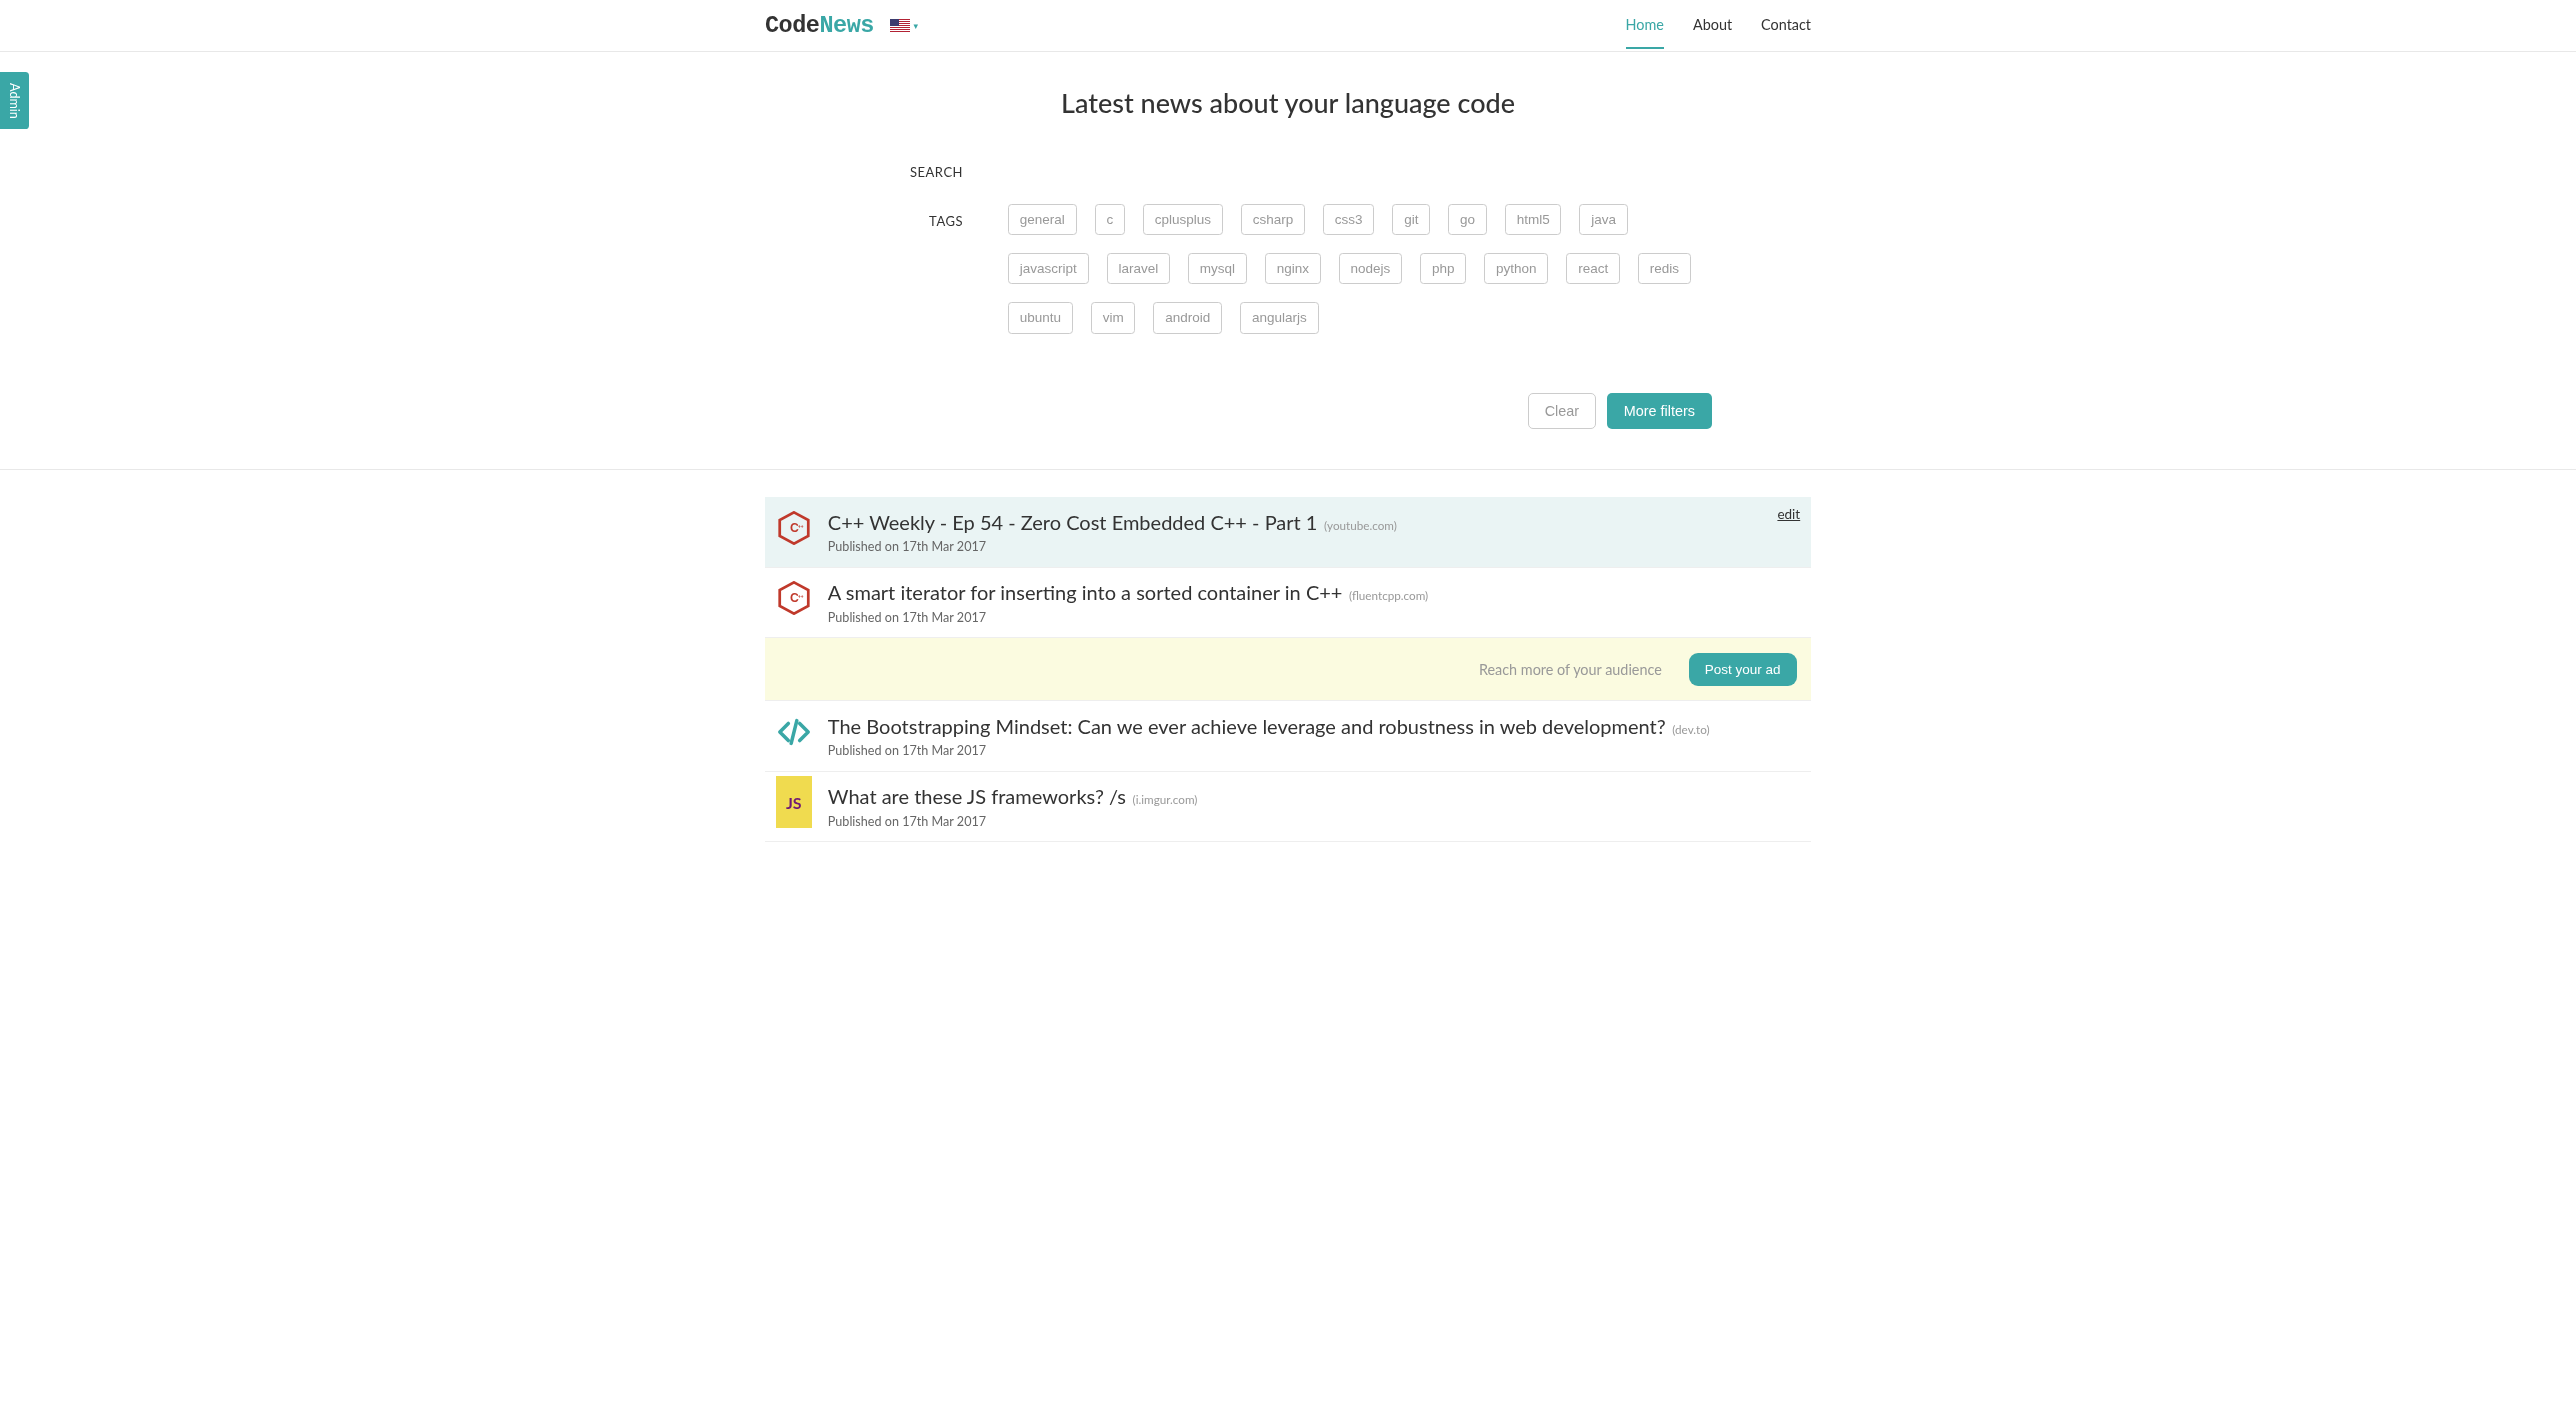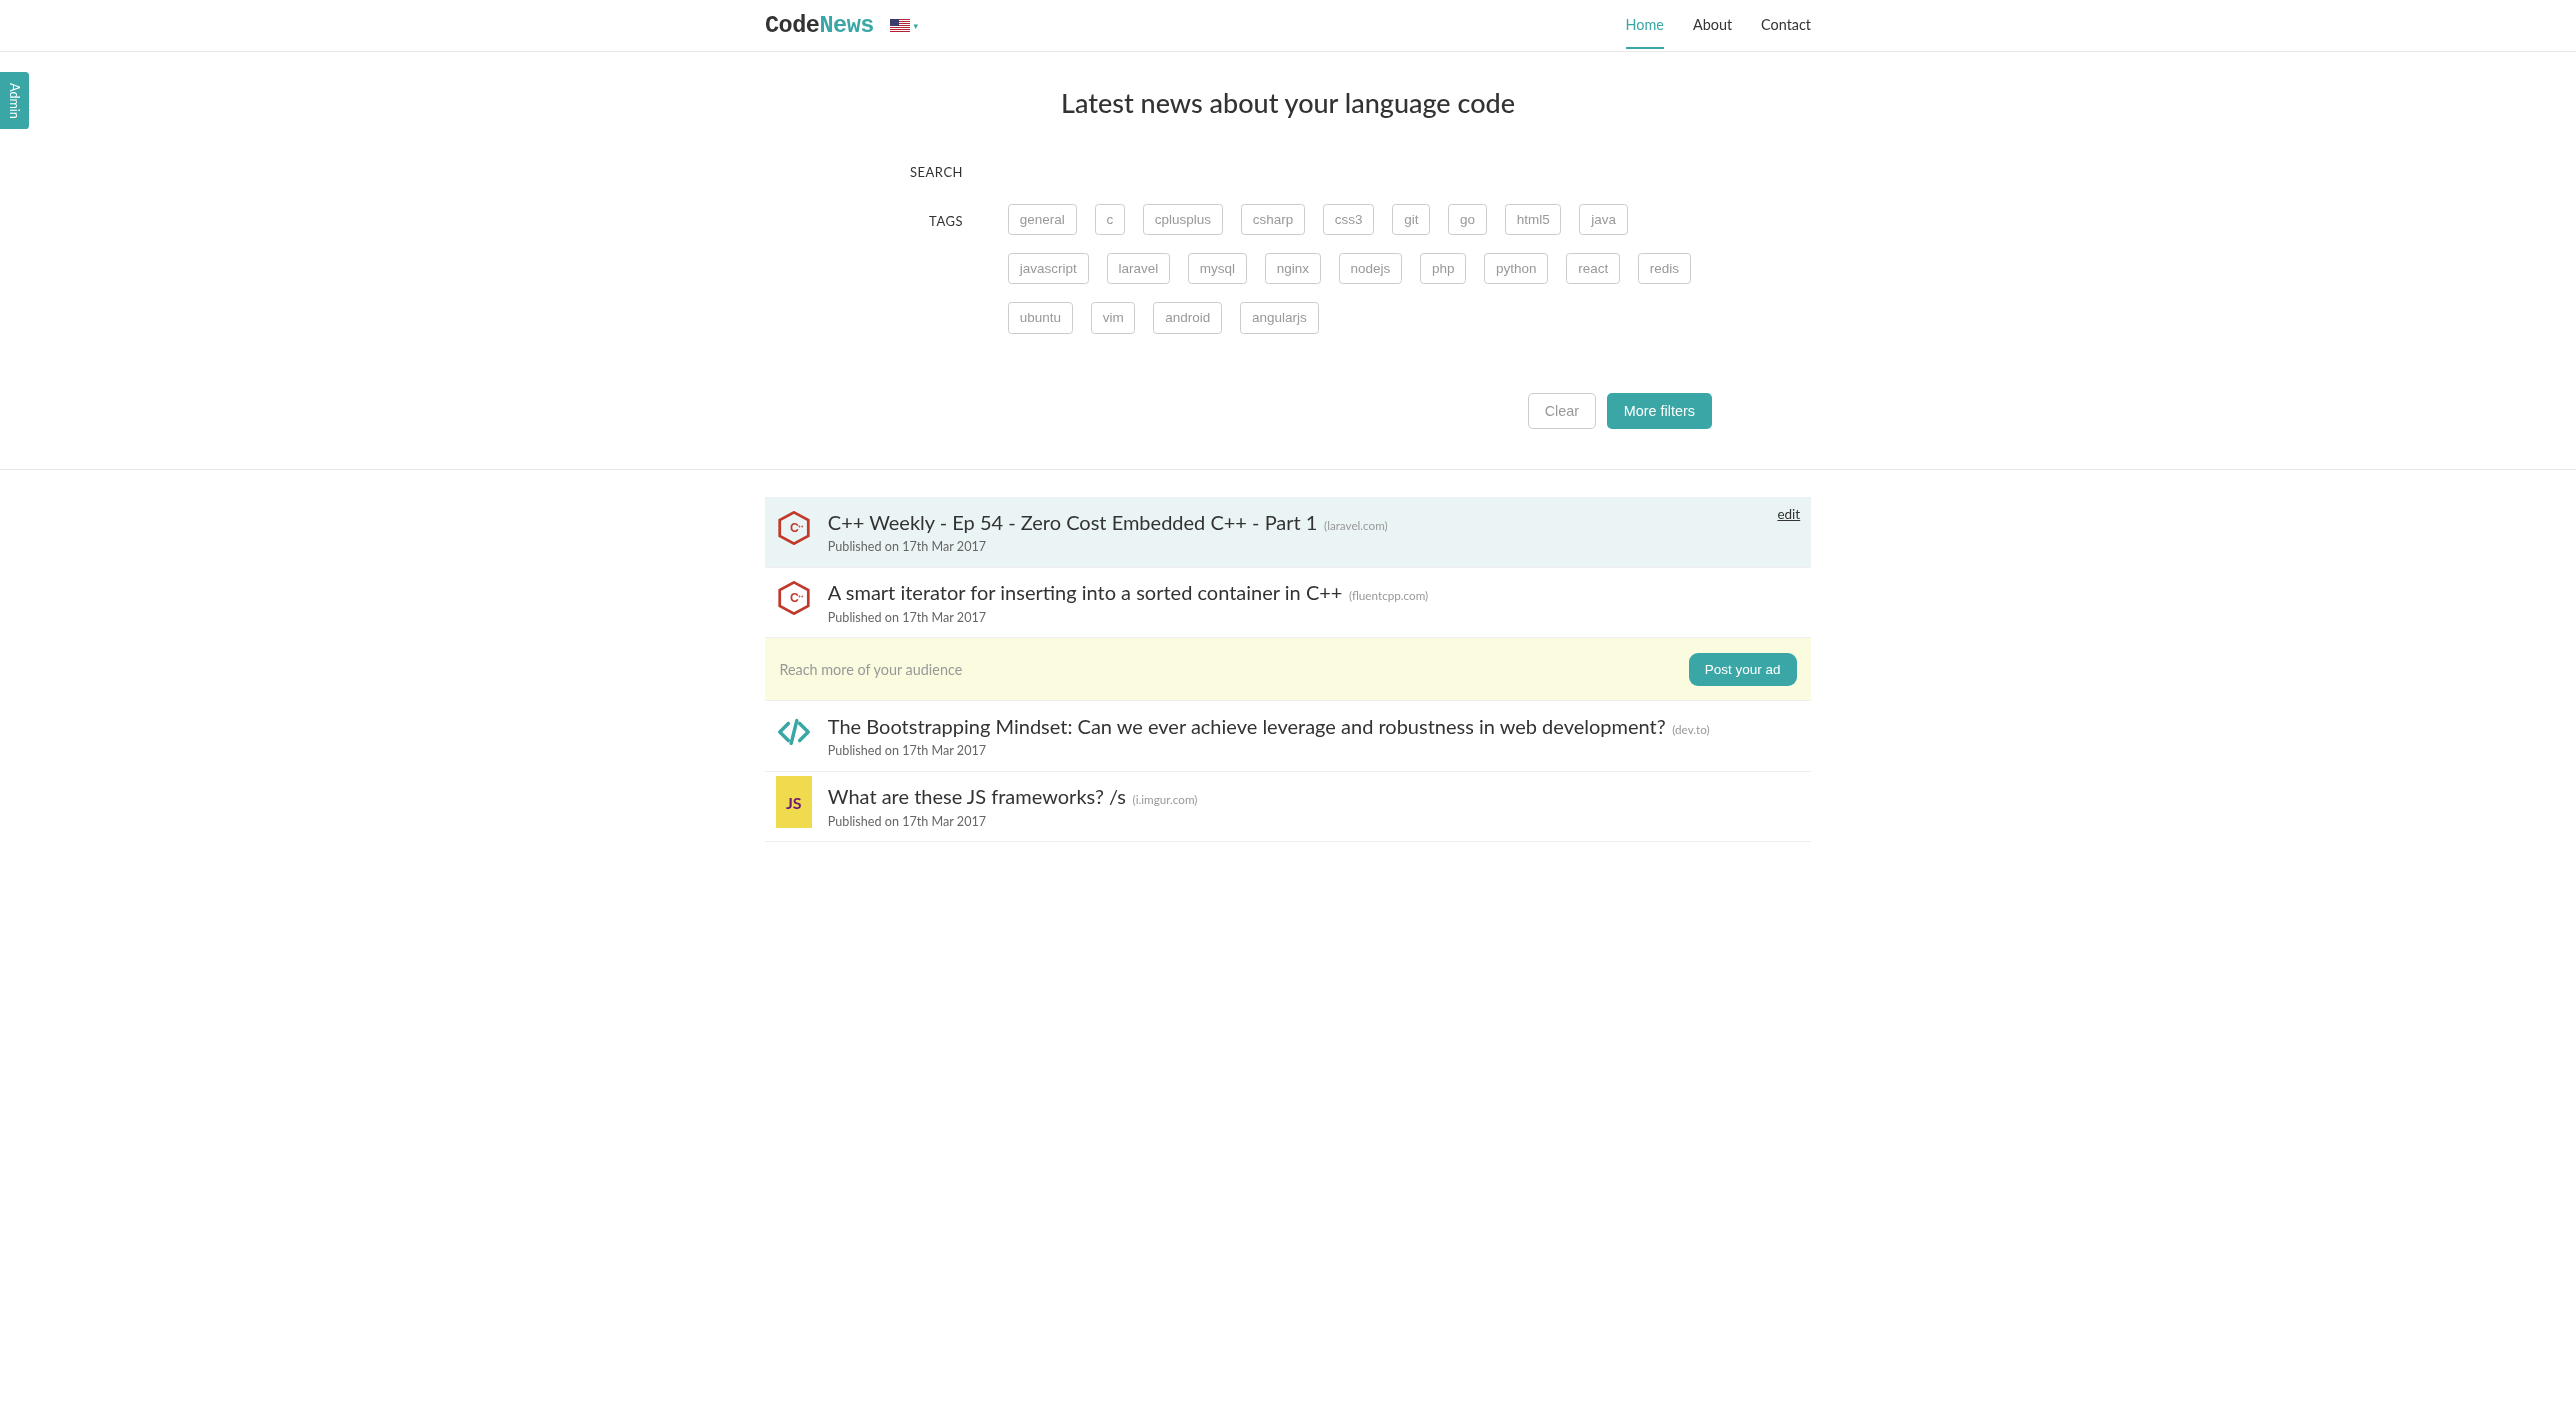--- a/index.html
+++ b/index.html
@@ -229,22 +229,22 @@
       text-decoration: underline;
       font-size: 13.5px;
       cursor: pointer;
     }
     .ad-banner {
       background: #fbfbe0;
       text-align: center;
       padding: 14.4px;
       display: flex;
       align-items: center;
-      justify-content: space-between;
-      gap: 1px;
+      justify-content: flex-end;
+      gap: 27px;
       border-bottom: 0.9px solid #eee;
     }
     .ad-text { color: #999; font-size: 14.4px; }
     .ad-btn {
       background: #3aa7a6;
       color: #fff;
       border: none;
       padding: 9px 16px;
       border-radius: 9px;
       font-size: 13.5px;
@@ -324,21 +324,21 @@
 <main class="feed" id="feed">
     <article class="post highlight">
       <div class="post-icon">
         <svg class="hex-cpp" viewBox="0 0 100 100">
           <polygon points="50,4 92,27 92,73 50,96 8,73 8,27" fill="none" stroke="#c0392b" stroke-width="8"></polygon>
           <text x="38" y="62" font-size="36" font-weight="700" fill="#c0392b" font-family="sans-serif">C</text>
           <text x="62" y="50" font-size="14" font-weight="700" fill="#c0392b">++</text>
         </svg>
       </div>
       <div class="post-body">
-        <div><span class="post-title">C++ Weekly - Ep 54 - Zero Cost Embedded C++ - Part 1</span><span class="post-domain"> (laravel.com)</span></div>
+        <div><span class="post-title">C++ Weekly - Ep 54 - Zero Cost Embedded C++ - Part 1</span><span class="post-domain"> (youtube.com)</span></div>
         <div class="post-meta">Published on 17th Mar 2017</div>
       </div>
       <a class="edit-link">edit</a>
     </article>
     <article class="post">
       <div class="post-icon">
         <svg class="hex-cpp" viewBox="0 0 100 100">
           <polygon points="50,4 92,27 92,73 50,96 8,73 8,27" fill="none" stroke="#c0392b" stroke-width="8"></polygon>
           <text x="38" y="62" font-size="36" font-weight="700" fill="#c0392b" font-family="sans-serif">C</text>
           <text x="62" y="50" font-size="14" font-weight="700" fill="#c0392b">++</text>

